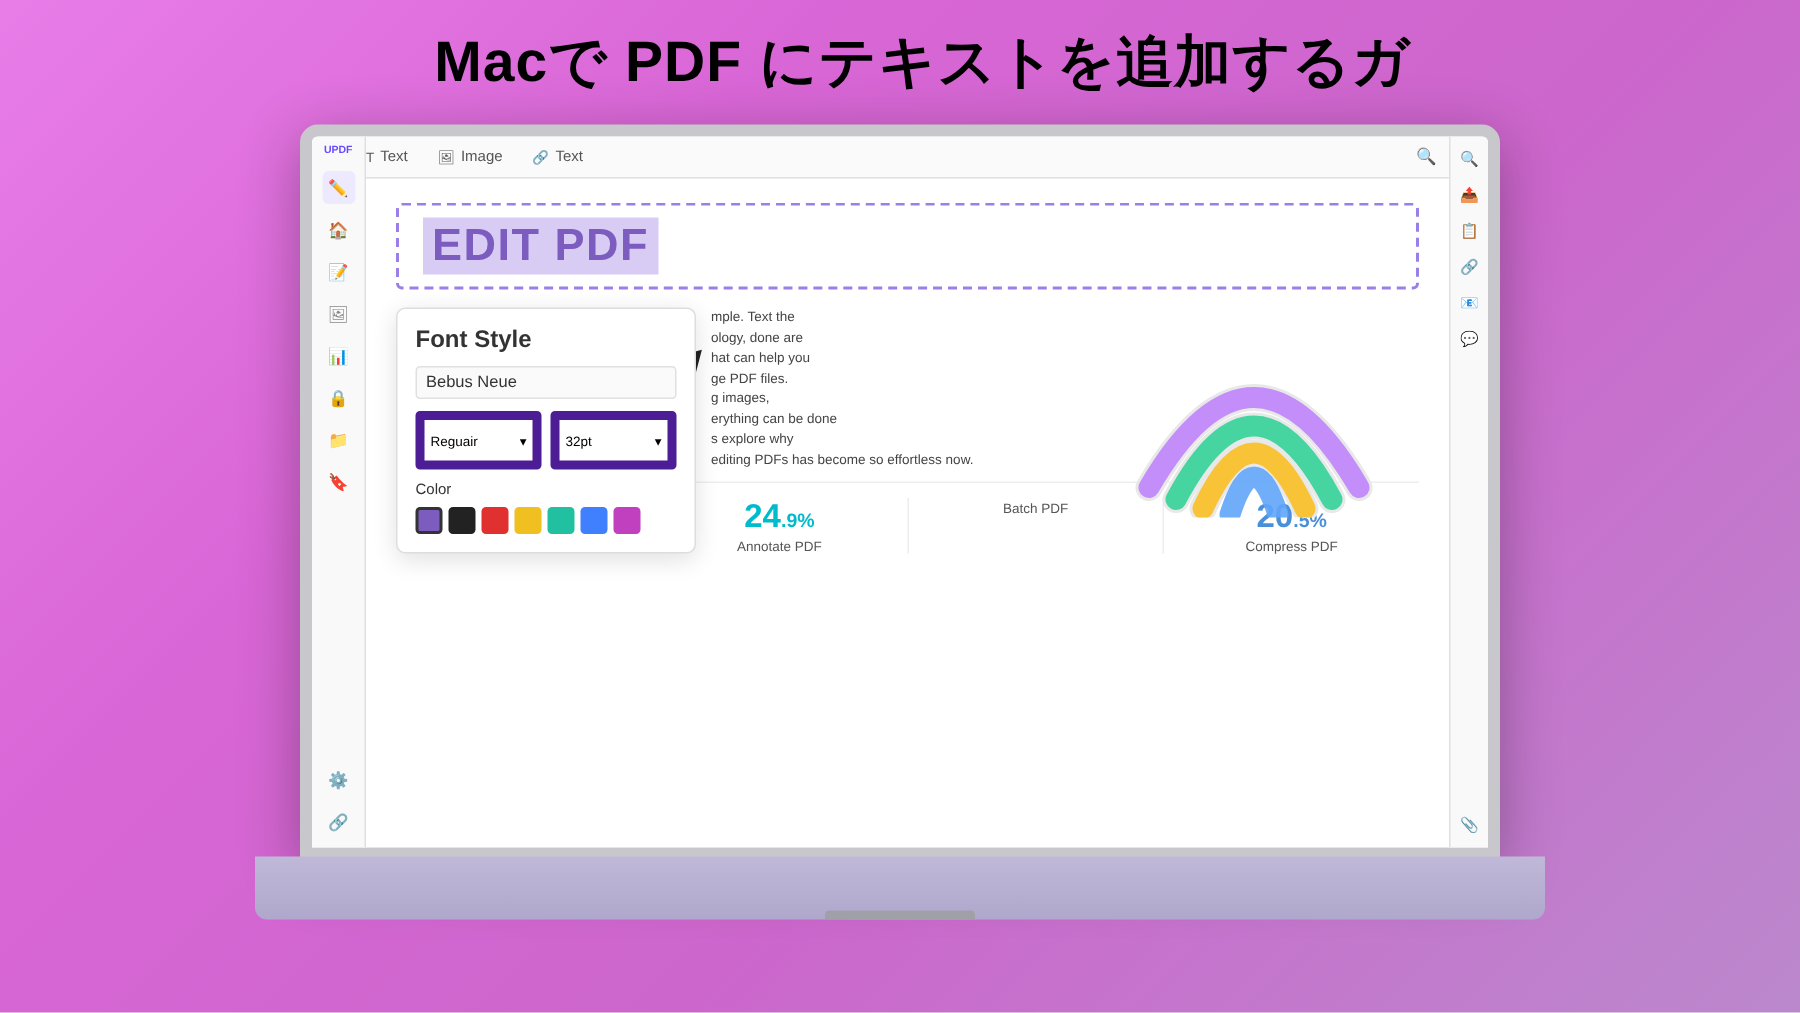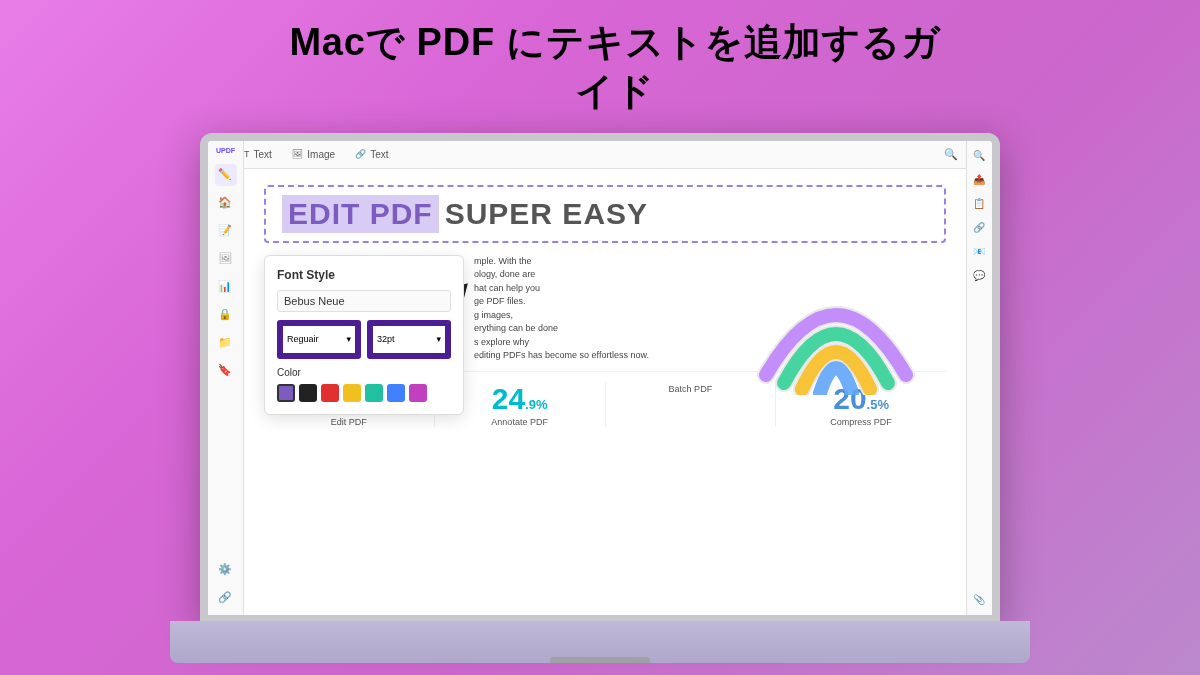--- a/index.html
+++ b/index.html
@@ -176,21 +176,21 @@
       background: #fff;
       border: 1px solid #ddd;
       border-radius: 6px;
       padding: 12px;
       width: 200px;
       box-shadow: 0 4px 16px rgba(0,0,0,0.12);
       z-index: 10;
     }
 
     .popup-title {
-      font-size: 12px;
+      font-size: 16px;
       font-weight: 600;
       color: #333;
       margin-bottom: 8px;
     }
 
     .popup-font-name {
       font-size: 11px;
       color: #333;
       margin-bottom: 8px;
       padding: 4px 6px;
@@ -281,21 +281,21 @@
       text-align: center;
       padding: 0 8px;
       border-right: 1px solid #eee;
     }
 
     .stat-item:last-child {
       border-right: none;
     }
 
     .stat-number {
-      font-size: 30px;
+      font-size: 22px;
       font-weight: 700;
       line-height: 1.1;
     }
 
     .stat-decimal {
       font-size: 13px;
       font-weight: 600;
     }
 
     .stat-label {
@@ -333,21 +333,20 @@
       height: 42px;
       background: linear-gradient(to bottom, #c0b8d8, #b0a8cc);
       border-radius: 0 0 8px 8px;
     }
   </style>
 </head>
 <body>
 
 <div class="page-title">
   <div>Macで PDF にテキストを追加するガ</div>
-  <div>イド</div>
 </div>
 
 <div class="laptop-wrapper">
 
   <div class="laptop-screen">
     <div class="app-container">
 
       <div class="sidebar">
         <div class="sidebar-logo">UPDF</div>
         <div class="sidebar-icon active">✏️</div>
@@ -378,21 +377,20 @@
             <span class="tb-icon">🔗</span>
             <span>Text</span>
           </div>
           <div style="margin-left: auto; margin-right: 8px; color: #888; font-size: 11px; cursor:pointer;">🔍</div>
         </div>
 
         <div class="content-area">
 
           <div class="edit-pdf-banner">
             <span class="banner-text-edit">EDIT PDF</span>
-            <span class="banner-text-super"> SUPER EASY</span>
           </div>
 
           <div class="content-lower">
 
             <div class="font-style-popup">
               <div class="popup-title">Font Style</div>
               <div class="popup-font-name">Bebus Neue</div>
               <div class="popup-row">
                 <div class="popup-select">
                   <span>Reguair</span>
@@ -411,21 +409,21 @@
                 <div class="swatch" style="background:#f0c020;"></div>
                 <div class="swatch" style="background:#20c0a0;"></div>
                 <div class="swatch" style="background:#4080ff;"></div>
                 <div class="swatch" style="background:#c040c0;"></div>
               </div>
             </div>
 
             <div class="cursor-pointer"></div>
 
             <div class="text-body">
-              <div>mple. With the</div>
+              <div>mple. Text the</div>
               <div>ology, done are</div>
               <div>hat can help you</div>
               <div>ge PDF files.</div>
               <div>g images,</div>
               <div>erything can be done</div>
               <div>s explore why</div>
               <div>editing PDFs has become so effortless now.</div>
             </div>
 
             <div class="wifi-graphic">

